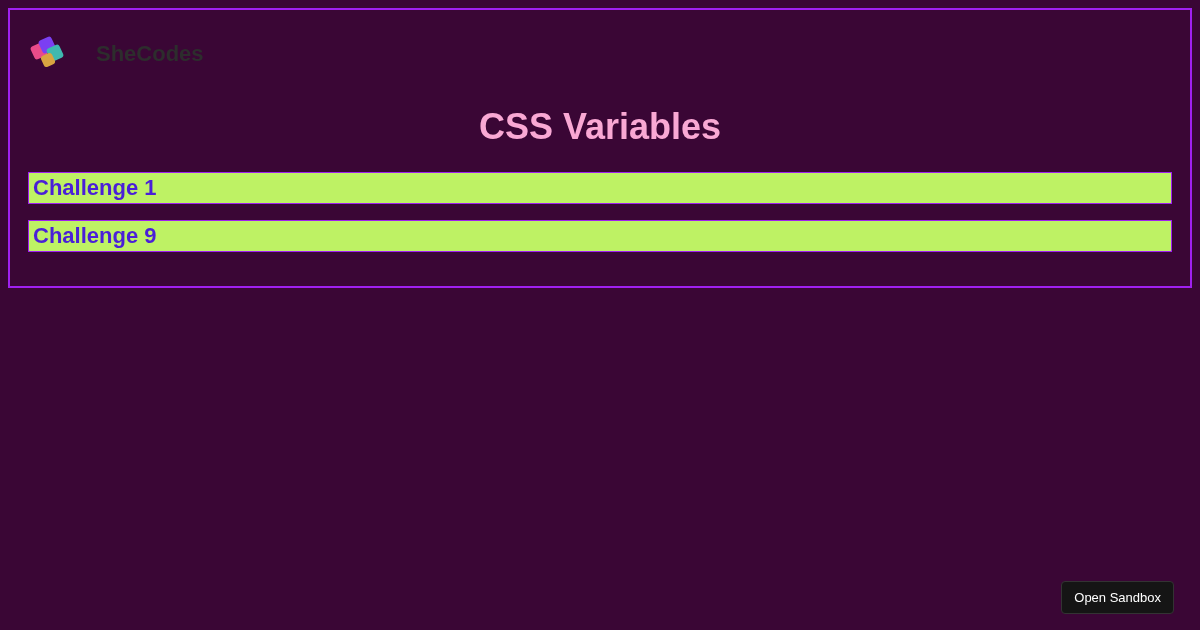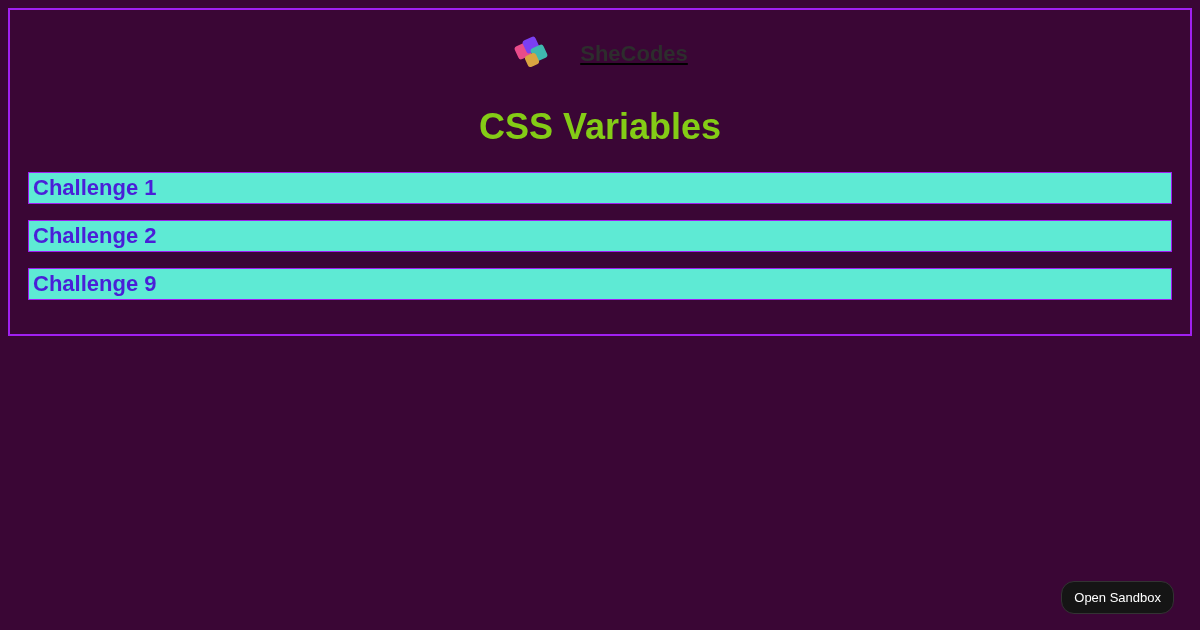--- a/index.html
+++ b/index.html
@@ -16,64 +16,63 @@
       position: relative;
     }
     .container {
       margin: 8px;
       border: 2px solid #a020f0;
       padding: 18px;
     }
     .logo-area {
       display: flex;
       align-items: center;
-      justify-content: center;
+      justify-content: flex-start;
       gap: 24px;
       padding: 6px 0 10px 0;
-      text-decoration: underline;
     }
     .logo-svg {
       width: 44px;
       height: 36px;
     }
     .logo-text {
       font-size: 22px;
       font-weight: 700;
       color: #2d2d2d;
     }
     .page-title {
       text-align: center;
-      color: #84cc16;
+      color: #f9a8d4;
       font-size: 36px;
       font-weight: 700;
       margin: 22px 0 24px 0;
     }
     .challenge-heading {
-      background-color: #5eead4;
+      background-color: #bef264;
       border: 1px solid #a020f0;
       color: #4a1fd8;
       font-size: 22px;
       font-weight: 700;
       padding: 2px 4px;
       margin-bottom: 16px;
     }
     .challenge-body {
       color: #000000;
       font-size: 17px;
       margin-bottom: 20px;
       padding-left: 2px;
     }
     .sandbox-btn {
       position: absolute;
       bottom: 16px;
       right: 26px;
       background-color: #151515;
       color: #ffffff;
       border: 1px solid #333;
-      border-radius: 13px;
+      border-radius: 4px;
       padding: 8px 12px;
       font-size: 13px;
       font-family: inherit;
       cursor: pointer;
     }
   </style>
 </head>
 <body>
 
 <div class="container">
@@ -88,18 +87,17 @@
         </g>
       </svg>
     </span>
     <span class="logo-text">SheCodes</span>
   </div>
 
   <h1 class="page-title">CSS Variables</h1>
 
   <h2 class="challenge-heading">Challenge 1</h2>
 
-  <h2 class="challenge-heading">Challenge 2</h2>
 
   <h2 class="challenge-heading">Challenge 9</h2>
 </div>
 
 <button class="sandbox-btn">Open Sandbox</button>
 
 </body></html>

